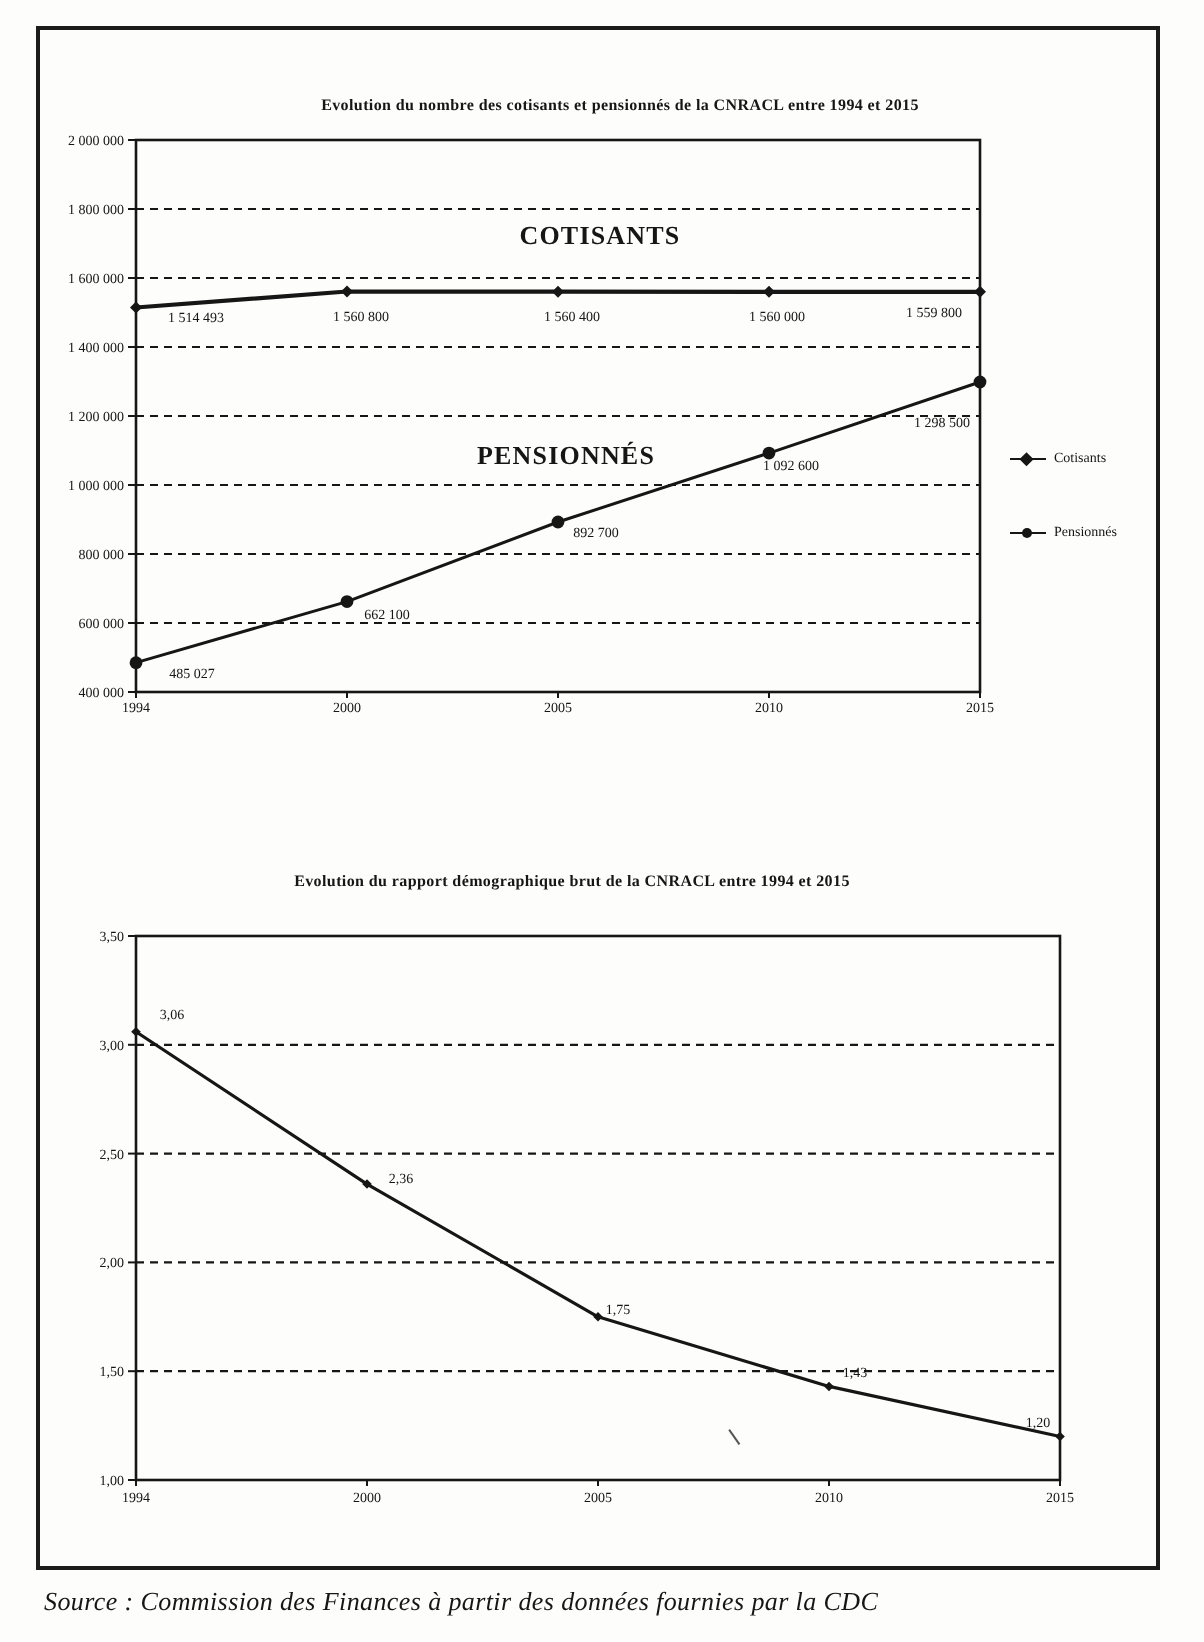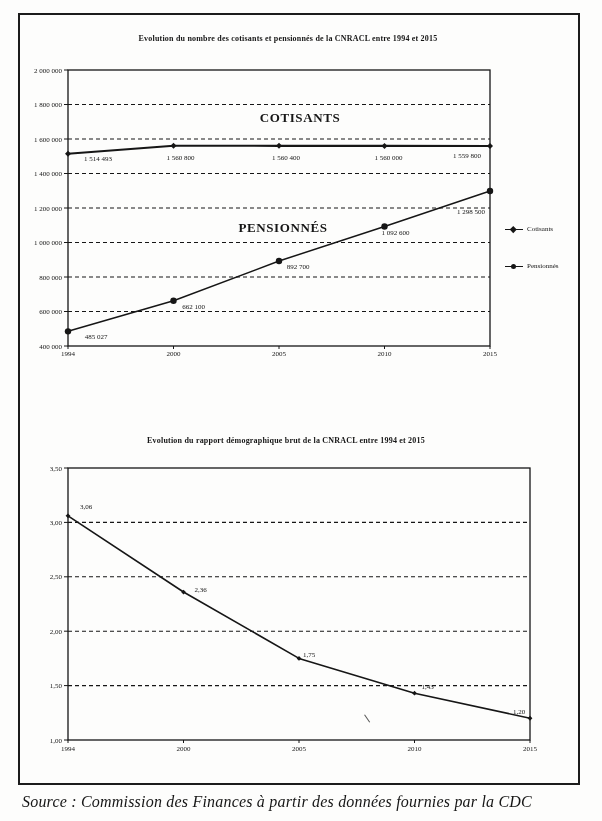--- a/index.html
+++ b/index.html
@@ -15,21 +15,21 @@
   .outer-border{
     left:18px;top:13px;width:558px;height:768px;
     border:2px solid #1c1c1c;
   }
   .chart-title{
     font-weight:bold;
     font-size:8px;
     letter-spacing:0.2px;
     text-align:center;
   }
-  #title1{left:18px;top:34px;width:540px;}
+  #title1{left:18px;top:48px;width:540px;padding-left:22px;}
   #title2{left:16px;top:436px;width:540px;}
   .series-big-label{
     font-weight:bold;
     font-size:13px;
     letter-spacing:0.6px;
     text-align:center;
   }
   #big-label-cotisants{left:237px;top:110px;width:126px;}
   #big-label-pensionnes{left:217px;top:220px;width:132px;}
   svg.chart-svg{left:0;top:0;}
@@ -49,21 +49,21 @@
     background:#161616;margin-right:4px;
   }
   .lg-marker{
     position:absolute;left:6px;top:-2px;
     width:5px;height:5px;background:#161616;
   }
   .lg-marker.diamond-marker{width:4.5px;height:4.5px;transform:rotate(45deg);}
   .lg-marker.circle-marker{border-radius:50%;}
   .source-note{
     left:22px;top:793px;width:560px;
-    font-size:16px;font-style:italic;
+    font-size:13px;font-style:italic;
     letter-spacing:0.2px;
   }
   .scan-artifact{
     left:366px;top:712px;width:7px;height:9px;
     border-left:1.3px solid rgba(30,30,30,0.75);
     transform:rotate(-35deg);
   }
 </style>
 </head>
 <body>

